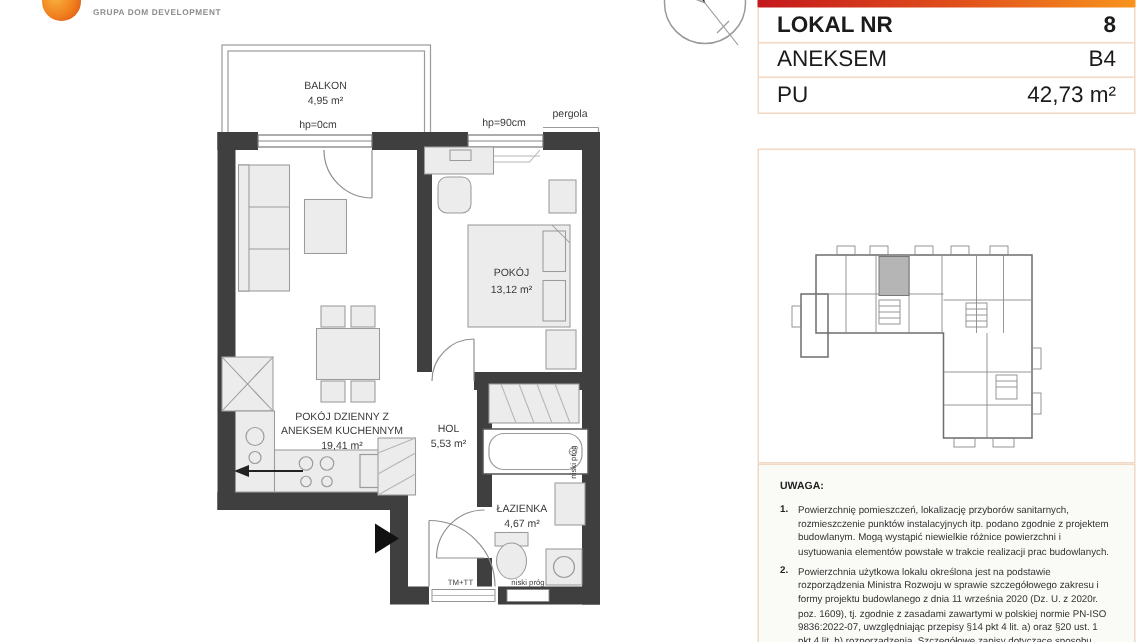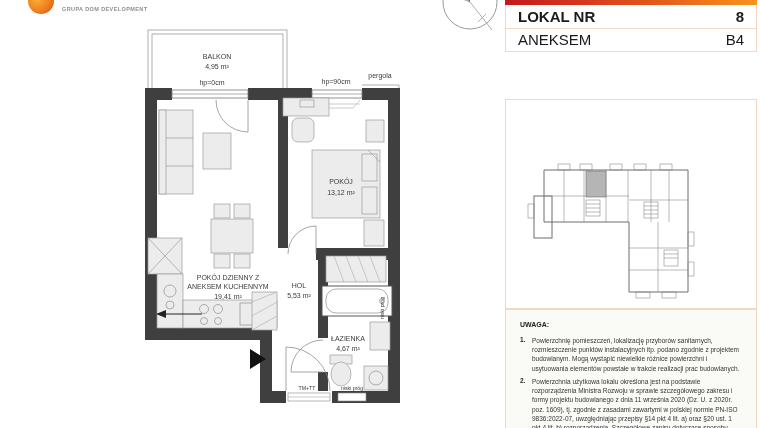--- a/index.html
+++ b/index.html
@@ -234,20 +234,24 @@
     <div class="topbar"></div>
 
     <div class="info-table">
       <div class="irow bold">
         <span class="ilabel">LOKAL NR</span>
         <span class="ivalue">8</span>
       </div>
       <div class="irow">
         <span class="ilabel">ANEKSEM</span>
         <span class="ivalue">B4</span>
+      </div>
+      <div class="irow">
+        <span class="ilabel">PU</span>
+        <span class="ivalue">42,73 m²</span>
       </div>
     </div>
 
     <div class="keyplan-box">
       <svg width="250" height="208" viewBox="0 0 250 208">
         <g>
           <path d="M38,70 H182 V192 H123 V122 H38 Z" fill="#fff" class="kline"></path>
           <rect x="28" y="96" width="18" height="42" fill="#fff" class="kline"></rect>
 
           <rect x="52" y="64" width="12" height="6" class="kthin"></rect>

